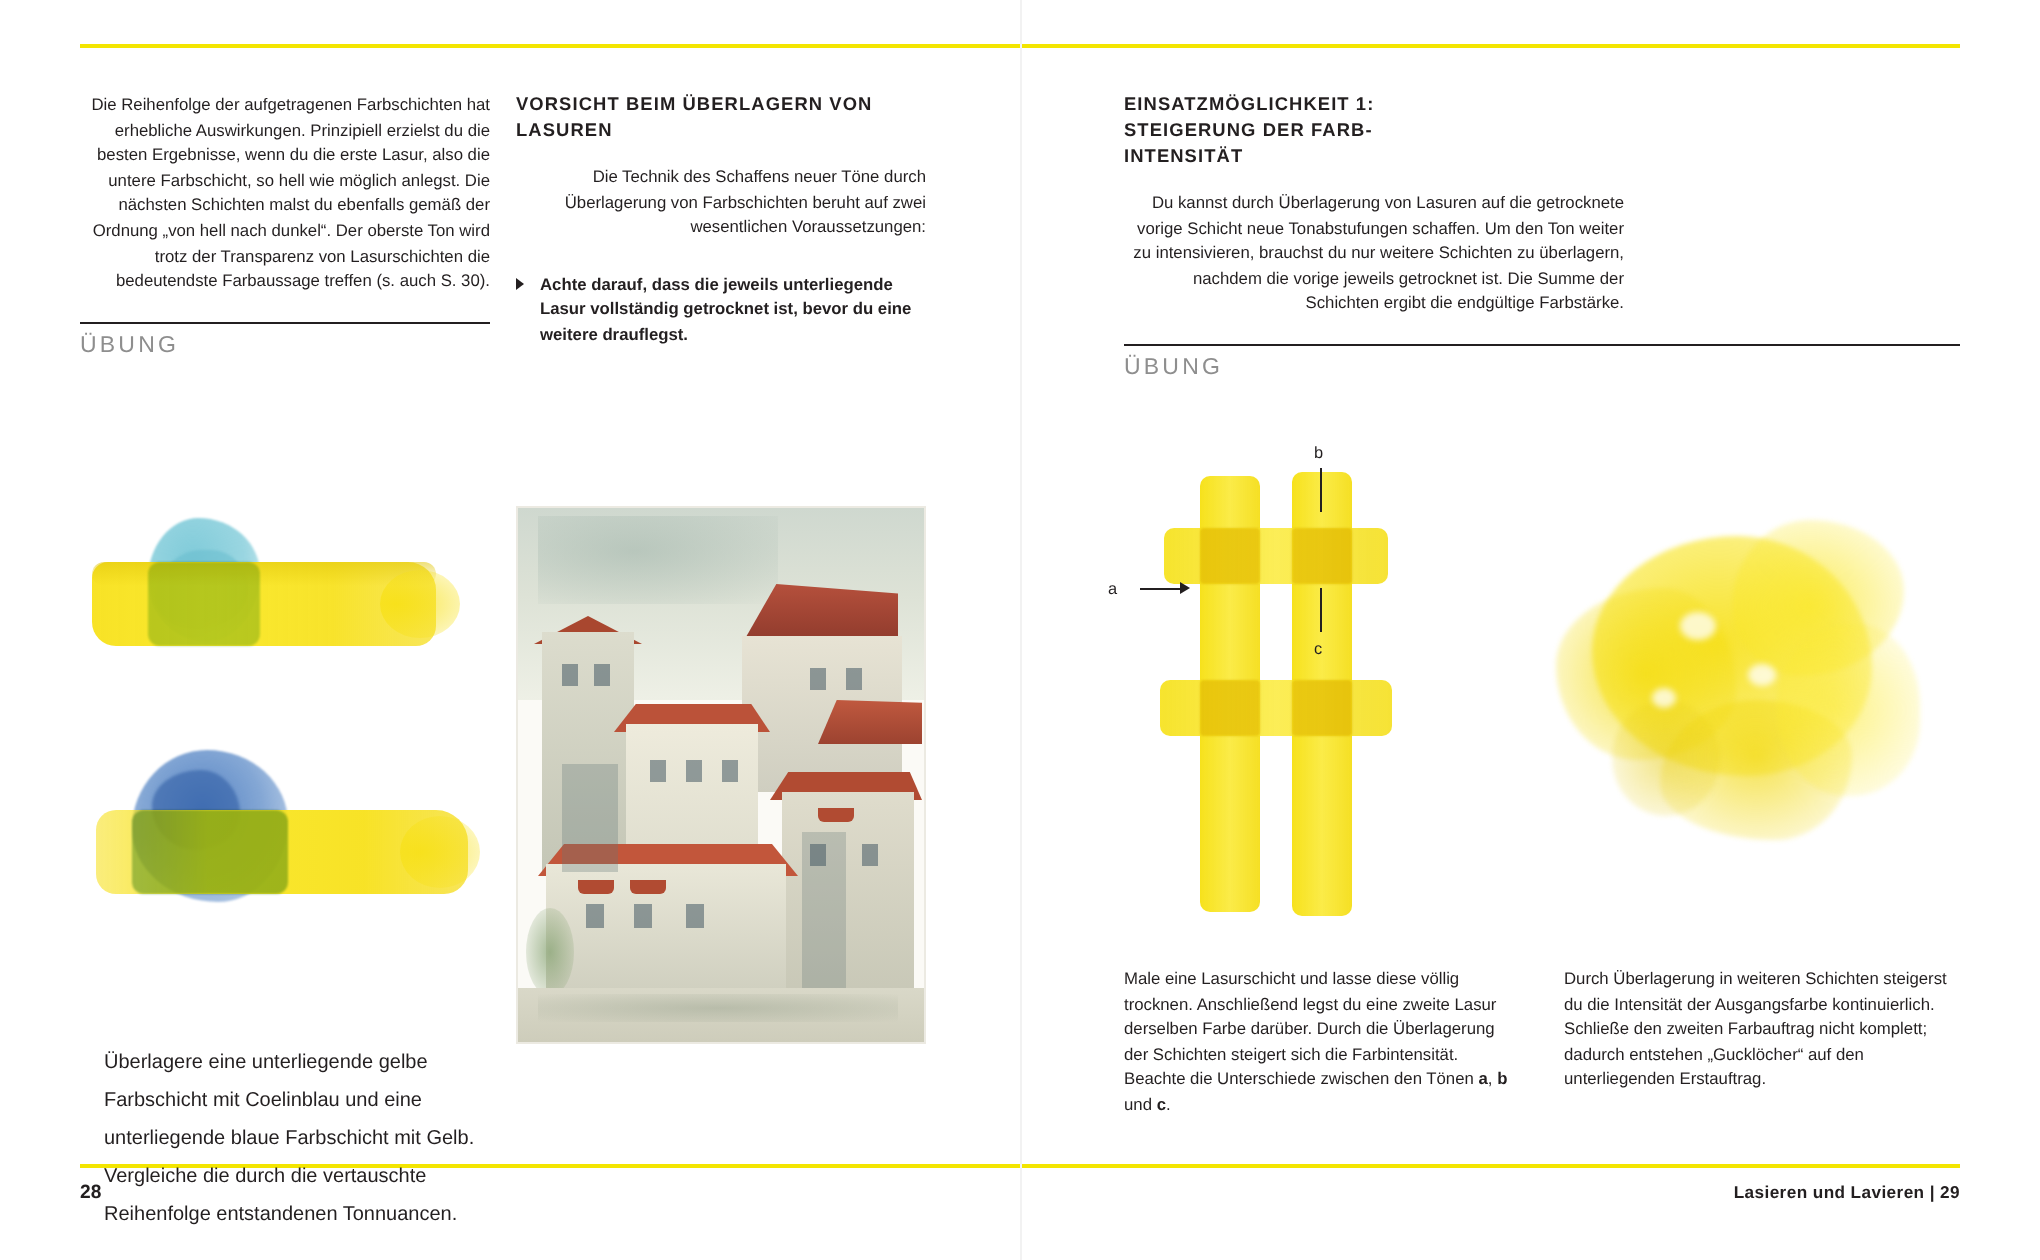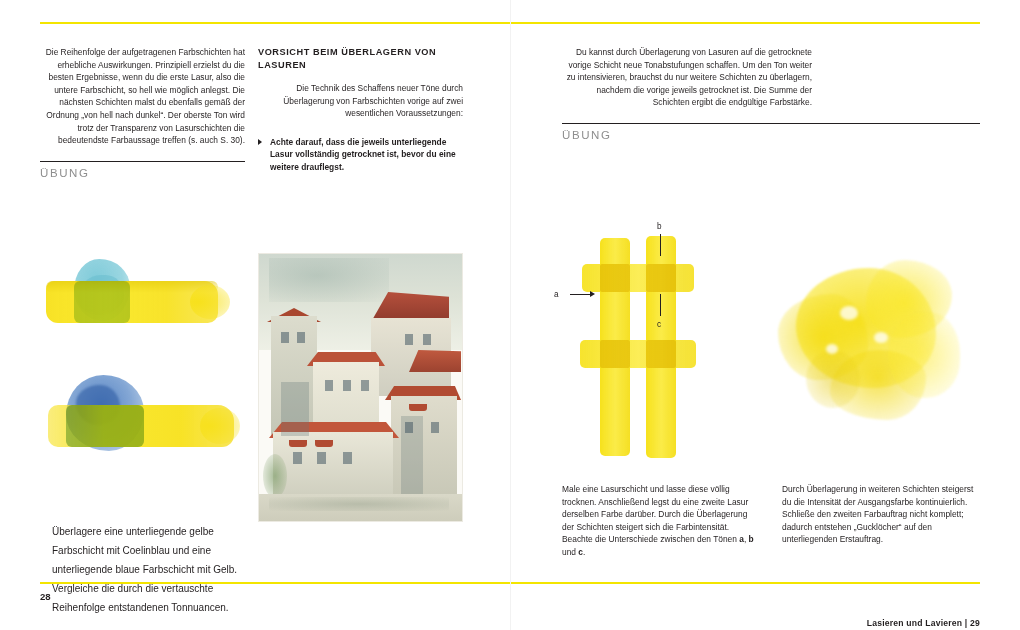--- a/index.html
+++ b/index.html
@@ -409,21 +409,21 @@
     position: absolute;
     left: 40px;
     top: 591px;
     font-size: 9.6px;
     font-weight: bold;
     color: #231f20;
   }
   .folio-right {
     position: absolute;
     right: 40px;
-    top: 618px;
+    top: 591px;
     font-size: 8.6px;
     font-weight: bold;
     color: #231f20;
     letter-spacing: 0.2px;
   }
   .b { font-weight: bold; }
 </style>
 </head>
 <body>
 
@@ -456,21 +456,21 @@
     <div class="blob sw2-yellow-tail"></div>
   </div>
 
   <p class="cap-left">Überlagere eine unterliegende gelbe Farbschicht mit Coelinblau und eine unterliegende blaue Farbschicht mit Gelb. Vergleiche die durch die vertauschte Reihenfolge entstandenen Tonnuancen.</p>
 
   <div class="col col-2">
     <h2 class="head">
       <span>VORSICHT BEIM ÜBERLAGERN VON</span><br>
       <span>LASUREN</span>
     </h2>
-    <p class="body">Die Technik des Schaffens neuer Töne durch Überlagerung von Farbschichten vorige auf zwei wesentlichen Voraussetzungen:</p>
+    <p class="body">Die Technik des Schaffens neuer Töne durch Überlagerung von Farbschichten beruht auf zwei wesentlichen Voraussetzungen:</p>
     <ul class="bullets">
       <li>
         <span class="tri"></span>
         <span>Achte darauf, dass die jeweils unterliegende Lasur vollständig getrocknet ist, bevor du eine weitere drauflegst.</span>
       </li>
     </ul>
   </div>
 
   <div class="painting">
     <div class="pt sky"></div>
@@ -502,20 +502,25 @@
     <div class="pt win" style="left:84px; top:198px; width:9px; height:12px;"></div>
     <div class="pt awn" style="left:30px; top:186px; width:18px; height:7px;"></div>
     <div class="pt awn" style="left:56px; top:186px; width:18px; height:7px;"></div>
     <div class="pt awn" style="left:150px; top:150px; width:18px; height:7px;"></div>
     <div class="pt greenery"></div>
     <div class="pt ground"></div>
     <div class="pt ground-wash"></div>
   </div>
 
   <div class="col col-3">
+    <h2 class="head">
+      <span>EINSATZMÖGLICHKEIT 1:</span><br>
+      <span>STEIGERUNG DER FARB-</span><br>
+      <span>INTENSITÄT</span>
+    </h2>
     <p class="body" style="width:250px;">Du kannst durch Überlagerung von Lasuren auf die getrocknete vorige Schicht neue Tonabstufungen schaffen. Um den Ton weiter zu intensivieren, brauchst du nur weitere Schichten zu überlagern, nachdem die vorige jeweils getrocknet ist. Die Summe der Schichten ergibt die endgültige Farbstärke.</p>
     <div class="uebung-wrap" style="width:418px;">
       <div class="uebung-rule"></div>
       <p class="uebung-label">ÜBUNG</p>
     </div>
   </div>
 
   <div class="art-right">
     <div class="bar bar-v1"></div>
     <div class="bar bar-v2"></div>

